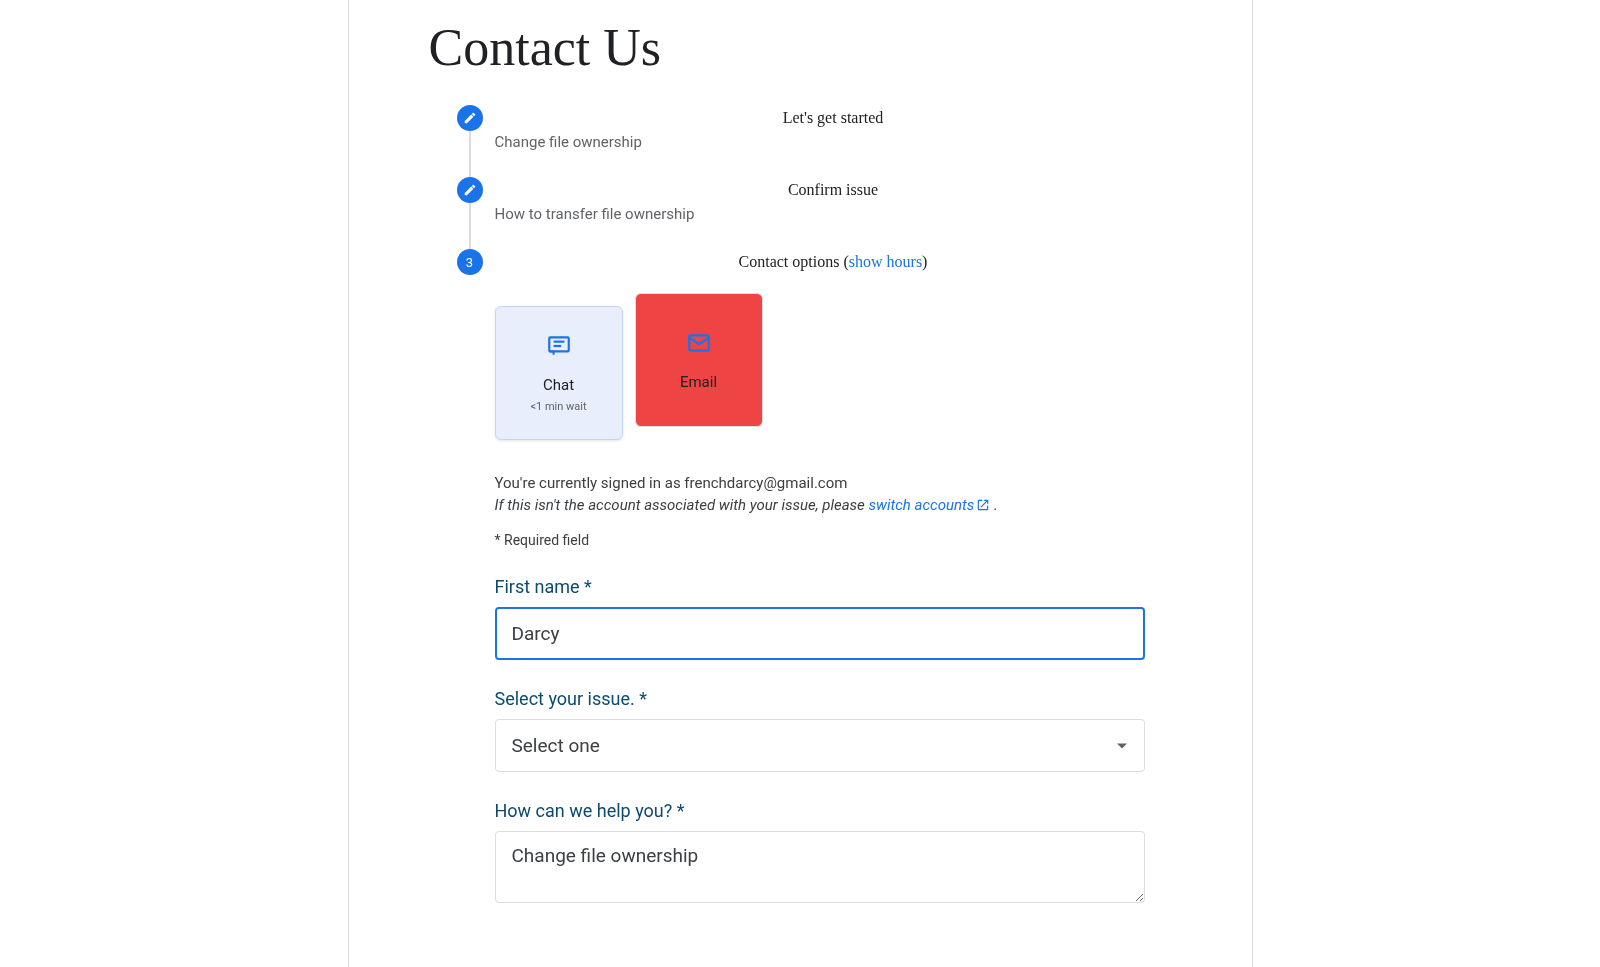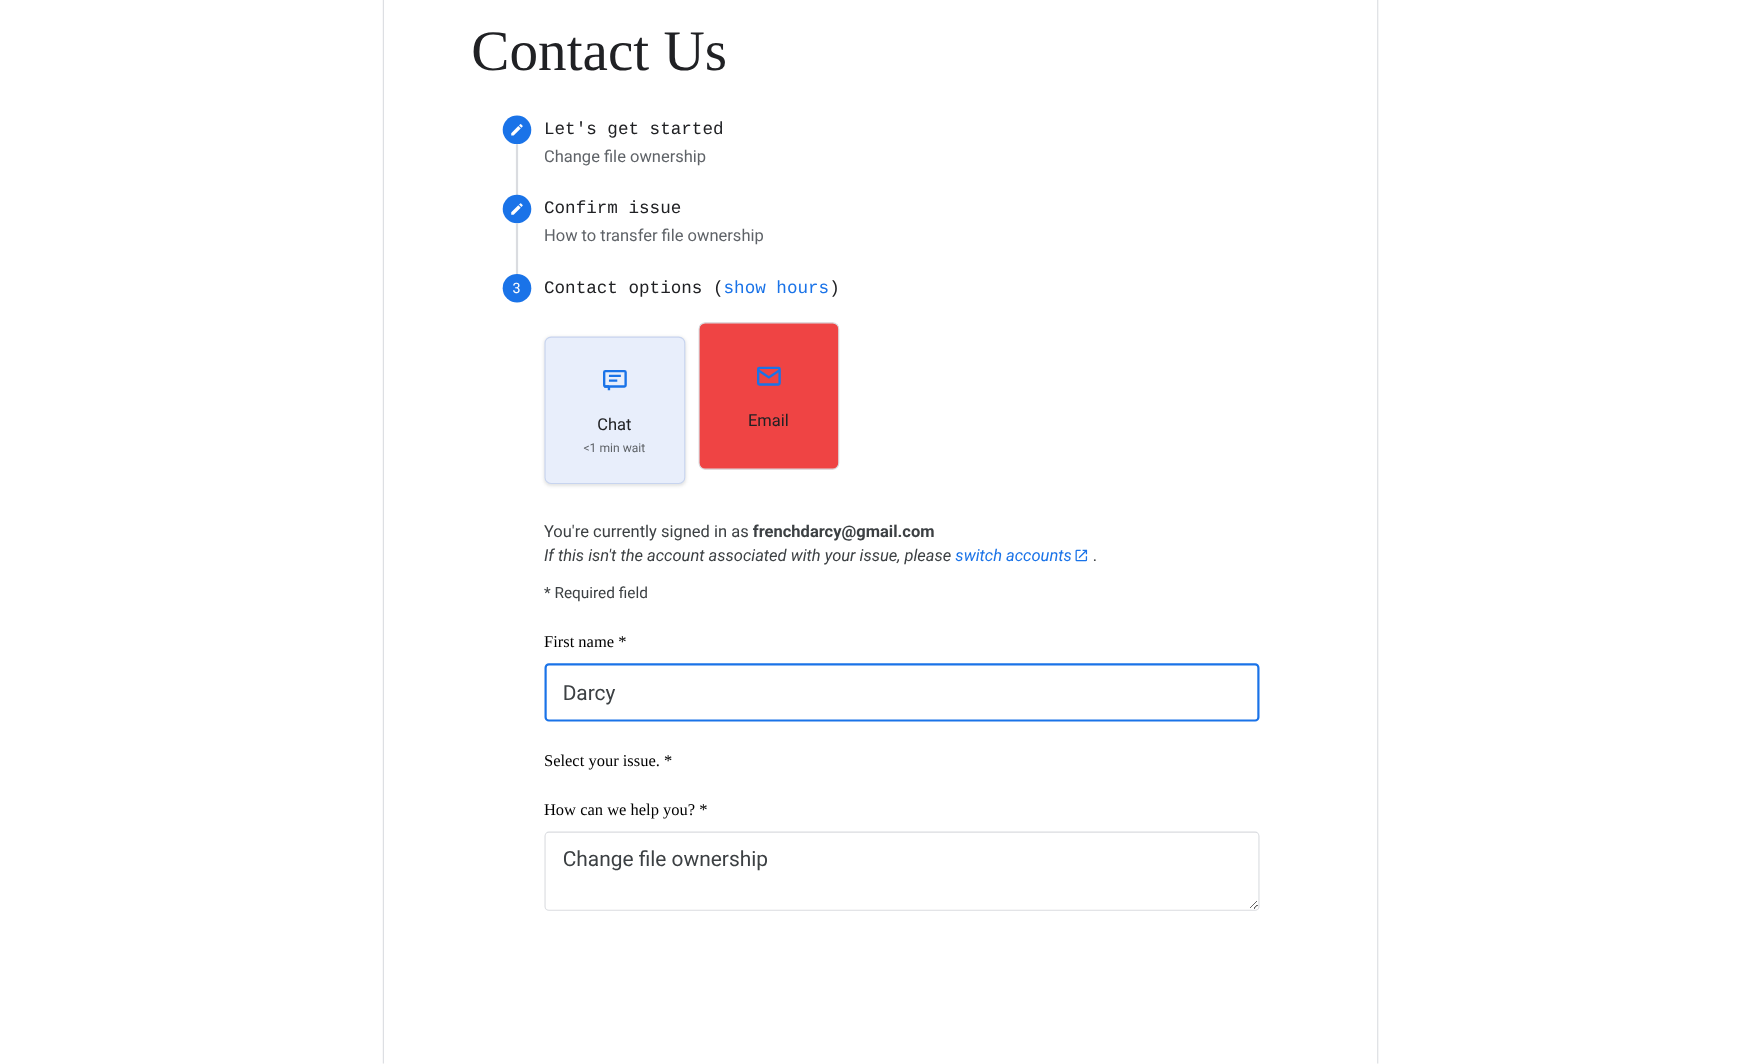--- a/index.html
+++ b/index.html
@@ -51,25 +51,26 @@
   .step .circle svg { width: 14px; height: 14px; fill: #fff; }
   .step .connector {
     position: absolute;
     left: 12px;
     top: 26px;
     bottom: -6px;
     width: 2px;
     background: #dadce0;
   }
   .step-title {
-    font-family: Liberation Mono, monospace;
+    font-family: Liberation Serif, serif;
     font-size: 16px;
     font-weight: 500;
     color: #202124;
     line-height: 26px;
+    text-align: center;
   }
   .step-sub {
     font-size: 15px;
     color: #5f6368;
     margin-top: 2px;
     margin-bottom: 14px;
   }
   .step-title .paren { font-weight: 400; }
   .link-blue {
     color: #1a73e8;
@@ -113,38 +114,37 @@
     margin-top: 6px;
   }
   .form-area {
     margin-left: 38px;
   }
   .signed-in {
     font-size: 15px;
     color: #3c4043;
     margin-bottom: 4px;
   }
-  .signed-in .email { font-weight: 700; }
+  .signed-in .email { font-weight: 400; }
   .switch-line {
     font-size: 15px;
     color: #3c4043;
     font-style: italic;
   }
   .switch-line .external-icon svg { width: 14px; height: 14px; fill: #1a73e8; vertical-align: -2px; margin-left: 2px; }
   .required-note {
     font-size: 14px;
     color: #3c4043;
     margin-top: 18px;
   }
   .field-block { margin-top: 28px; }
   .field-label {
-    font-size: 15px;
-    color: #000000;
+    font-size: 18px;
+    color: #0c4a6e;
     margin-bottom: 10px;
-    font-family: Liberation Serif, serif;
   }
   .text-input, .select-input, .textarea-input {
     width: 100%;
     max-width: 650px;
     font-size: 19px;
     color: #3c4043;
     padding: 14px 16px;
     border: 1px solid #dadce0;
     border-radius: 4px;
     font-family: inherit;
@@ -253,20 +253,24 @@
         </div>
         <div class="required-note">* Required field</div>
 
         <div class="field-block">
           <div class="field-label">First name *</div>
           <input class="text-input focused" type="text" value="Darcy" style="">
         </div>
 
         <div class="field-block">
           <div class="field-label">Select your issue. *</div>
+          <div class="select-wrap">
+            <div class="select-input">Select one</div>
+            <div class="select-caret"></div>
+          </div>
         </div>
 
         <div class="field-block">
           <div class="field-label">How can we help you? *</div>
           <textarea class="textarea-input" style="">Change file ownership</textarea>
         </div>
       </div>
     </div>
 
   </div>

